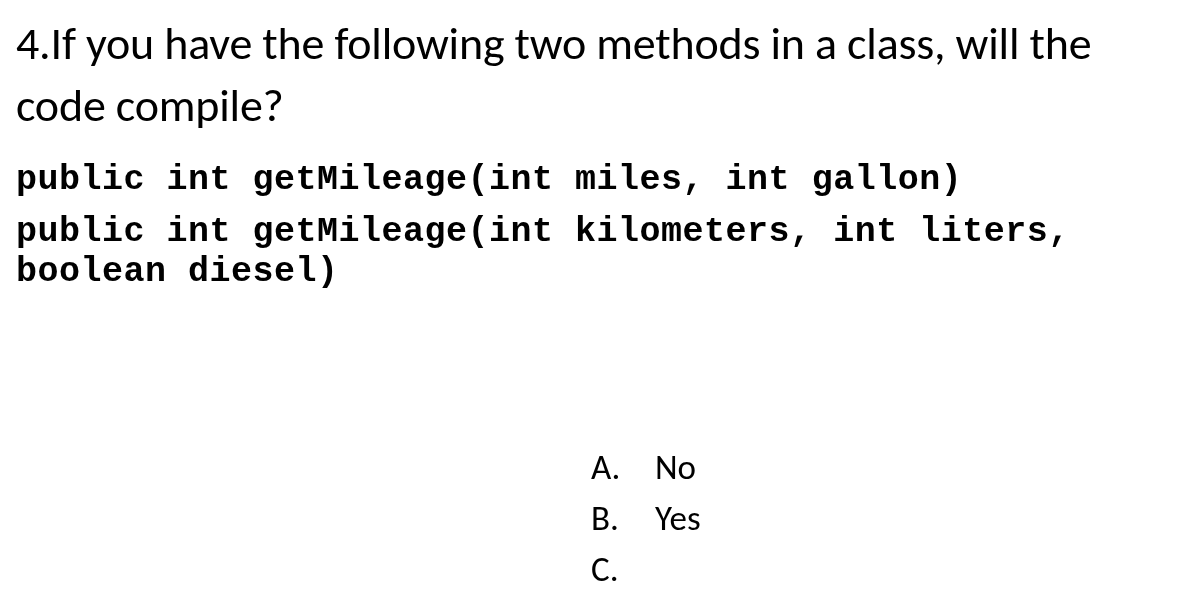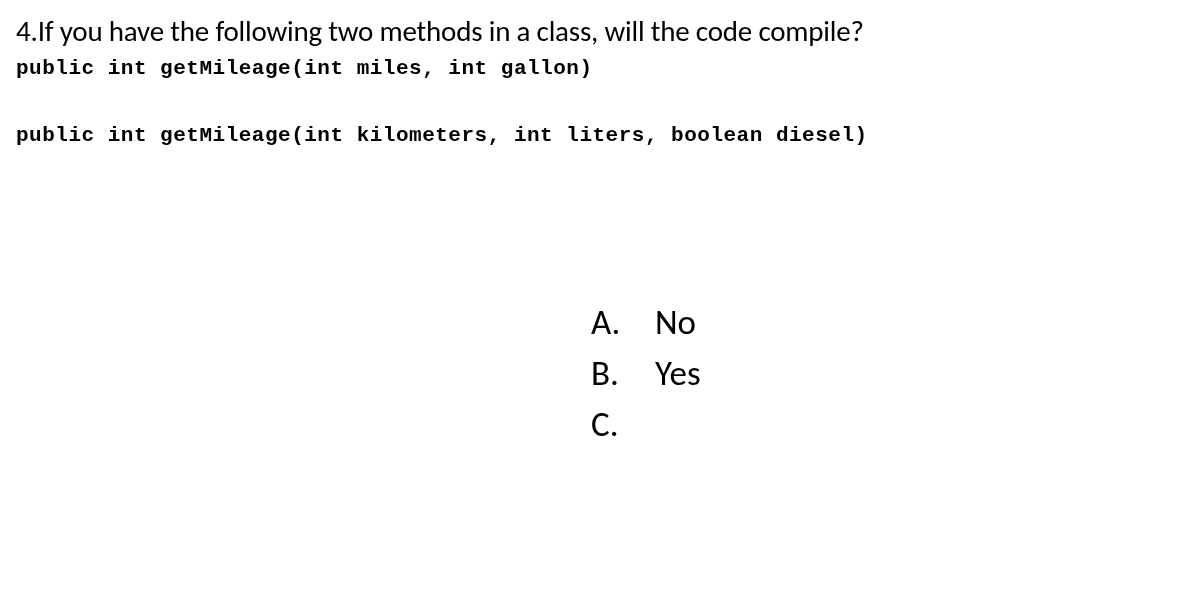--- a/index.html
+++ b/index.html
@@ -9,34 +9,34 @@
     }
     body {
       width: 1200px;
       height: 601px;
       background: #ffffff;
       font-family: Calibri, Arial, sans-serif;
       color: #000000;
       padding: 12px 12px 12px 16px;
     }
     .question-text {
-      font-size: 29px;
+      font-size: 46px;
       line-height: 1.35;
-      margin-bottom: 6px;
+      margin-bottom: 24px;
       letter-spacing: -0.2px;
     }
     .code-line {
       font-family: 'Courier New', Courier, monospace;
-      font-size: 21px;
+      font-size: 35px;
       font-weight: bold;
       letter-spacing: 0.5px;
       margin-top: 6px;
     }
     .code-line2 {
-      margin-top: 44px;
+      margin-top: 12px;
     }
     .answers {
       margin-top: 150px;
       margin-left: 575px;
       font-size: 35px;
       line-height: 1.45;
     }
     .answer-row {
       display: flex;
       gap: 28px;

